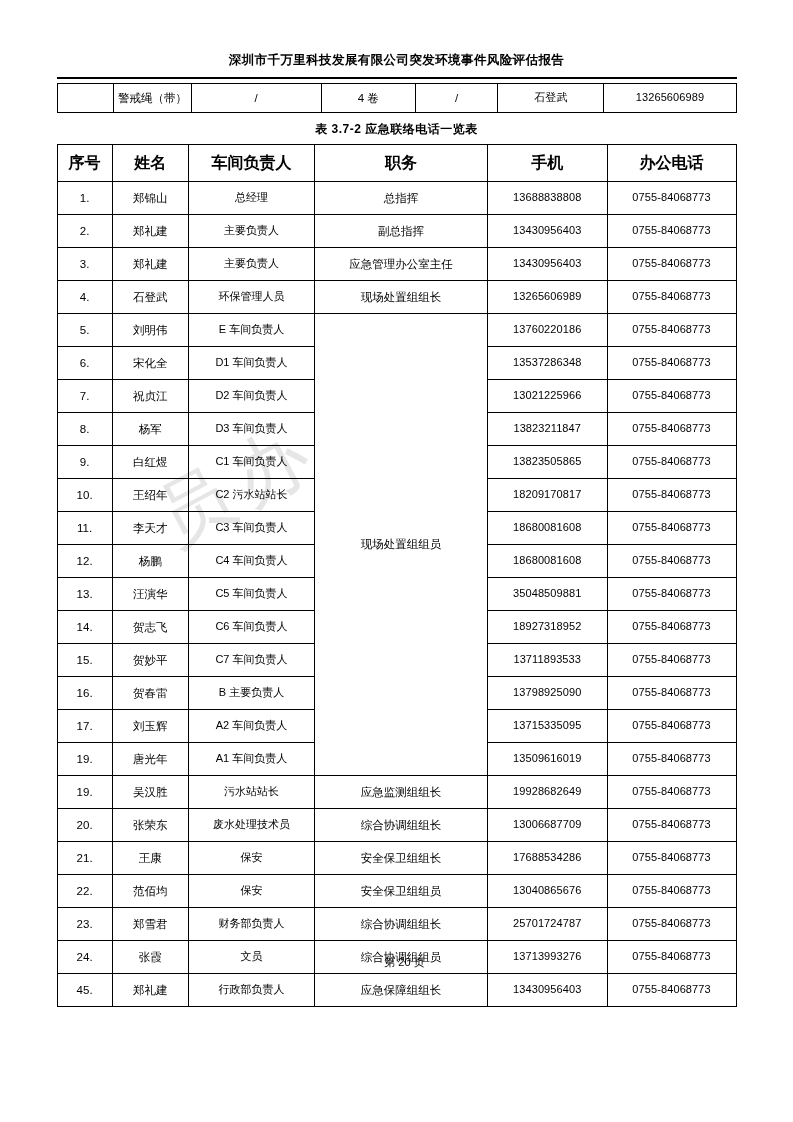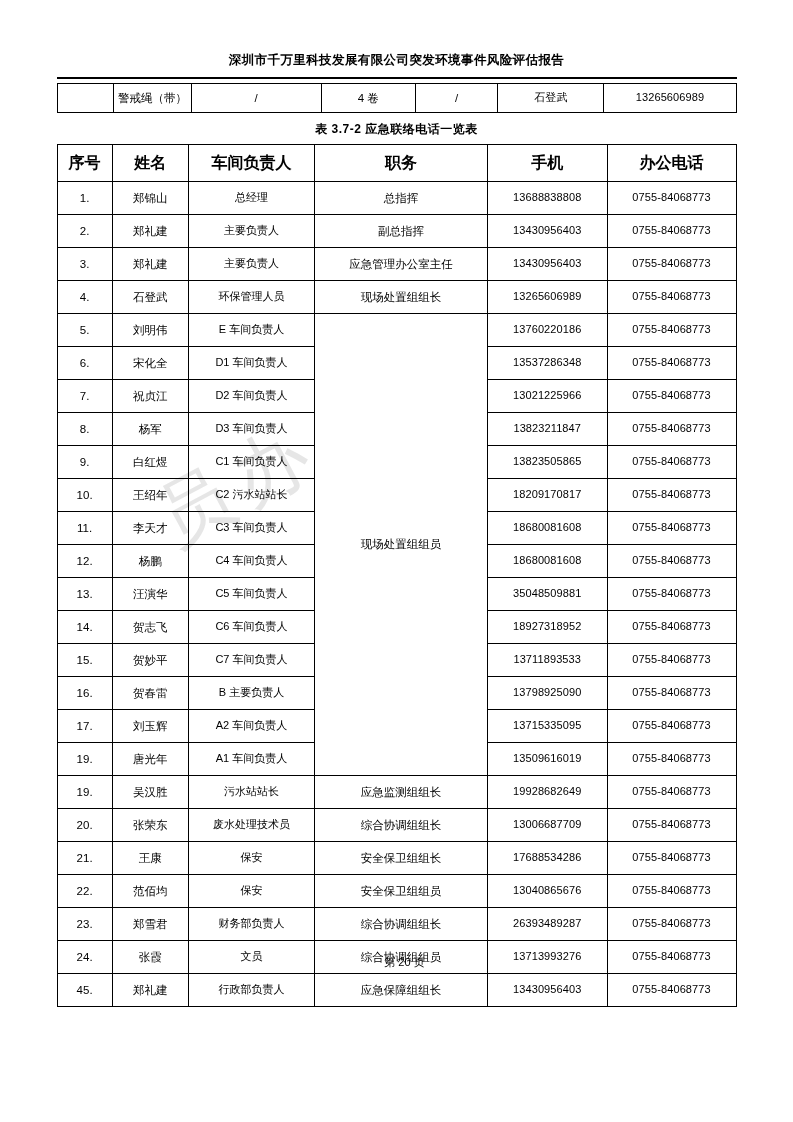--- a/index.html
+++ b/index.html
@@ -330,21 +330,21 @@
             <td class="cell-small">保安</td>
             <td>安全保卫组组员</td>
             <td class="mono-num">13040865676</td>
             <td class="mono-num">0755-84068773</td>
           </tr>
           <tr>
             <td>23.</td>
             <td>郑雪君</td>
             <td class="cell-small">财务部负责人</td>
             <td>综合协调组组长</td>
-            <td class="mono-num">26393489287</td>
+            <td class="mono-num">25701724787</td>
             <td class="mono-num">0755-84068773</td>
           </tr>
           <tr>
             <td>24.</td>
             <td>张霞</td>
             <td class="cell-small">文员</td>
             <td>综合协调组组员</td>
             <td class="mono-num">13713993276</td>
             <td class="mono-num">0755-84068773</td>
           </tr>

